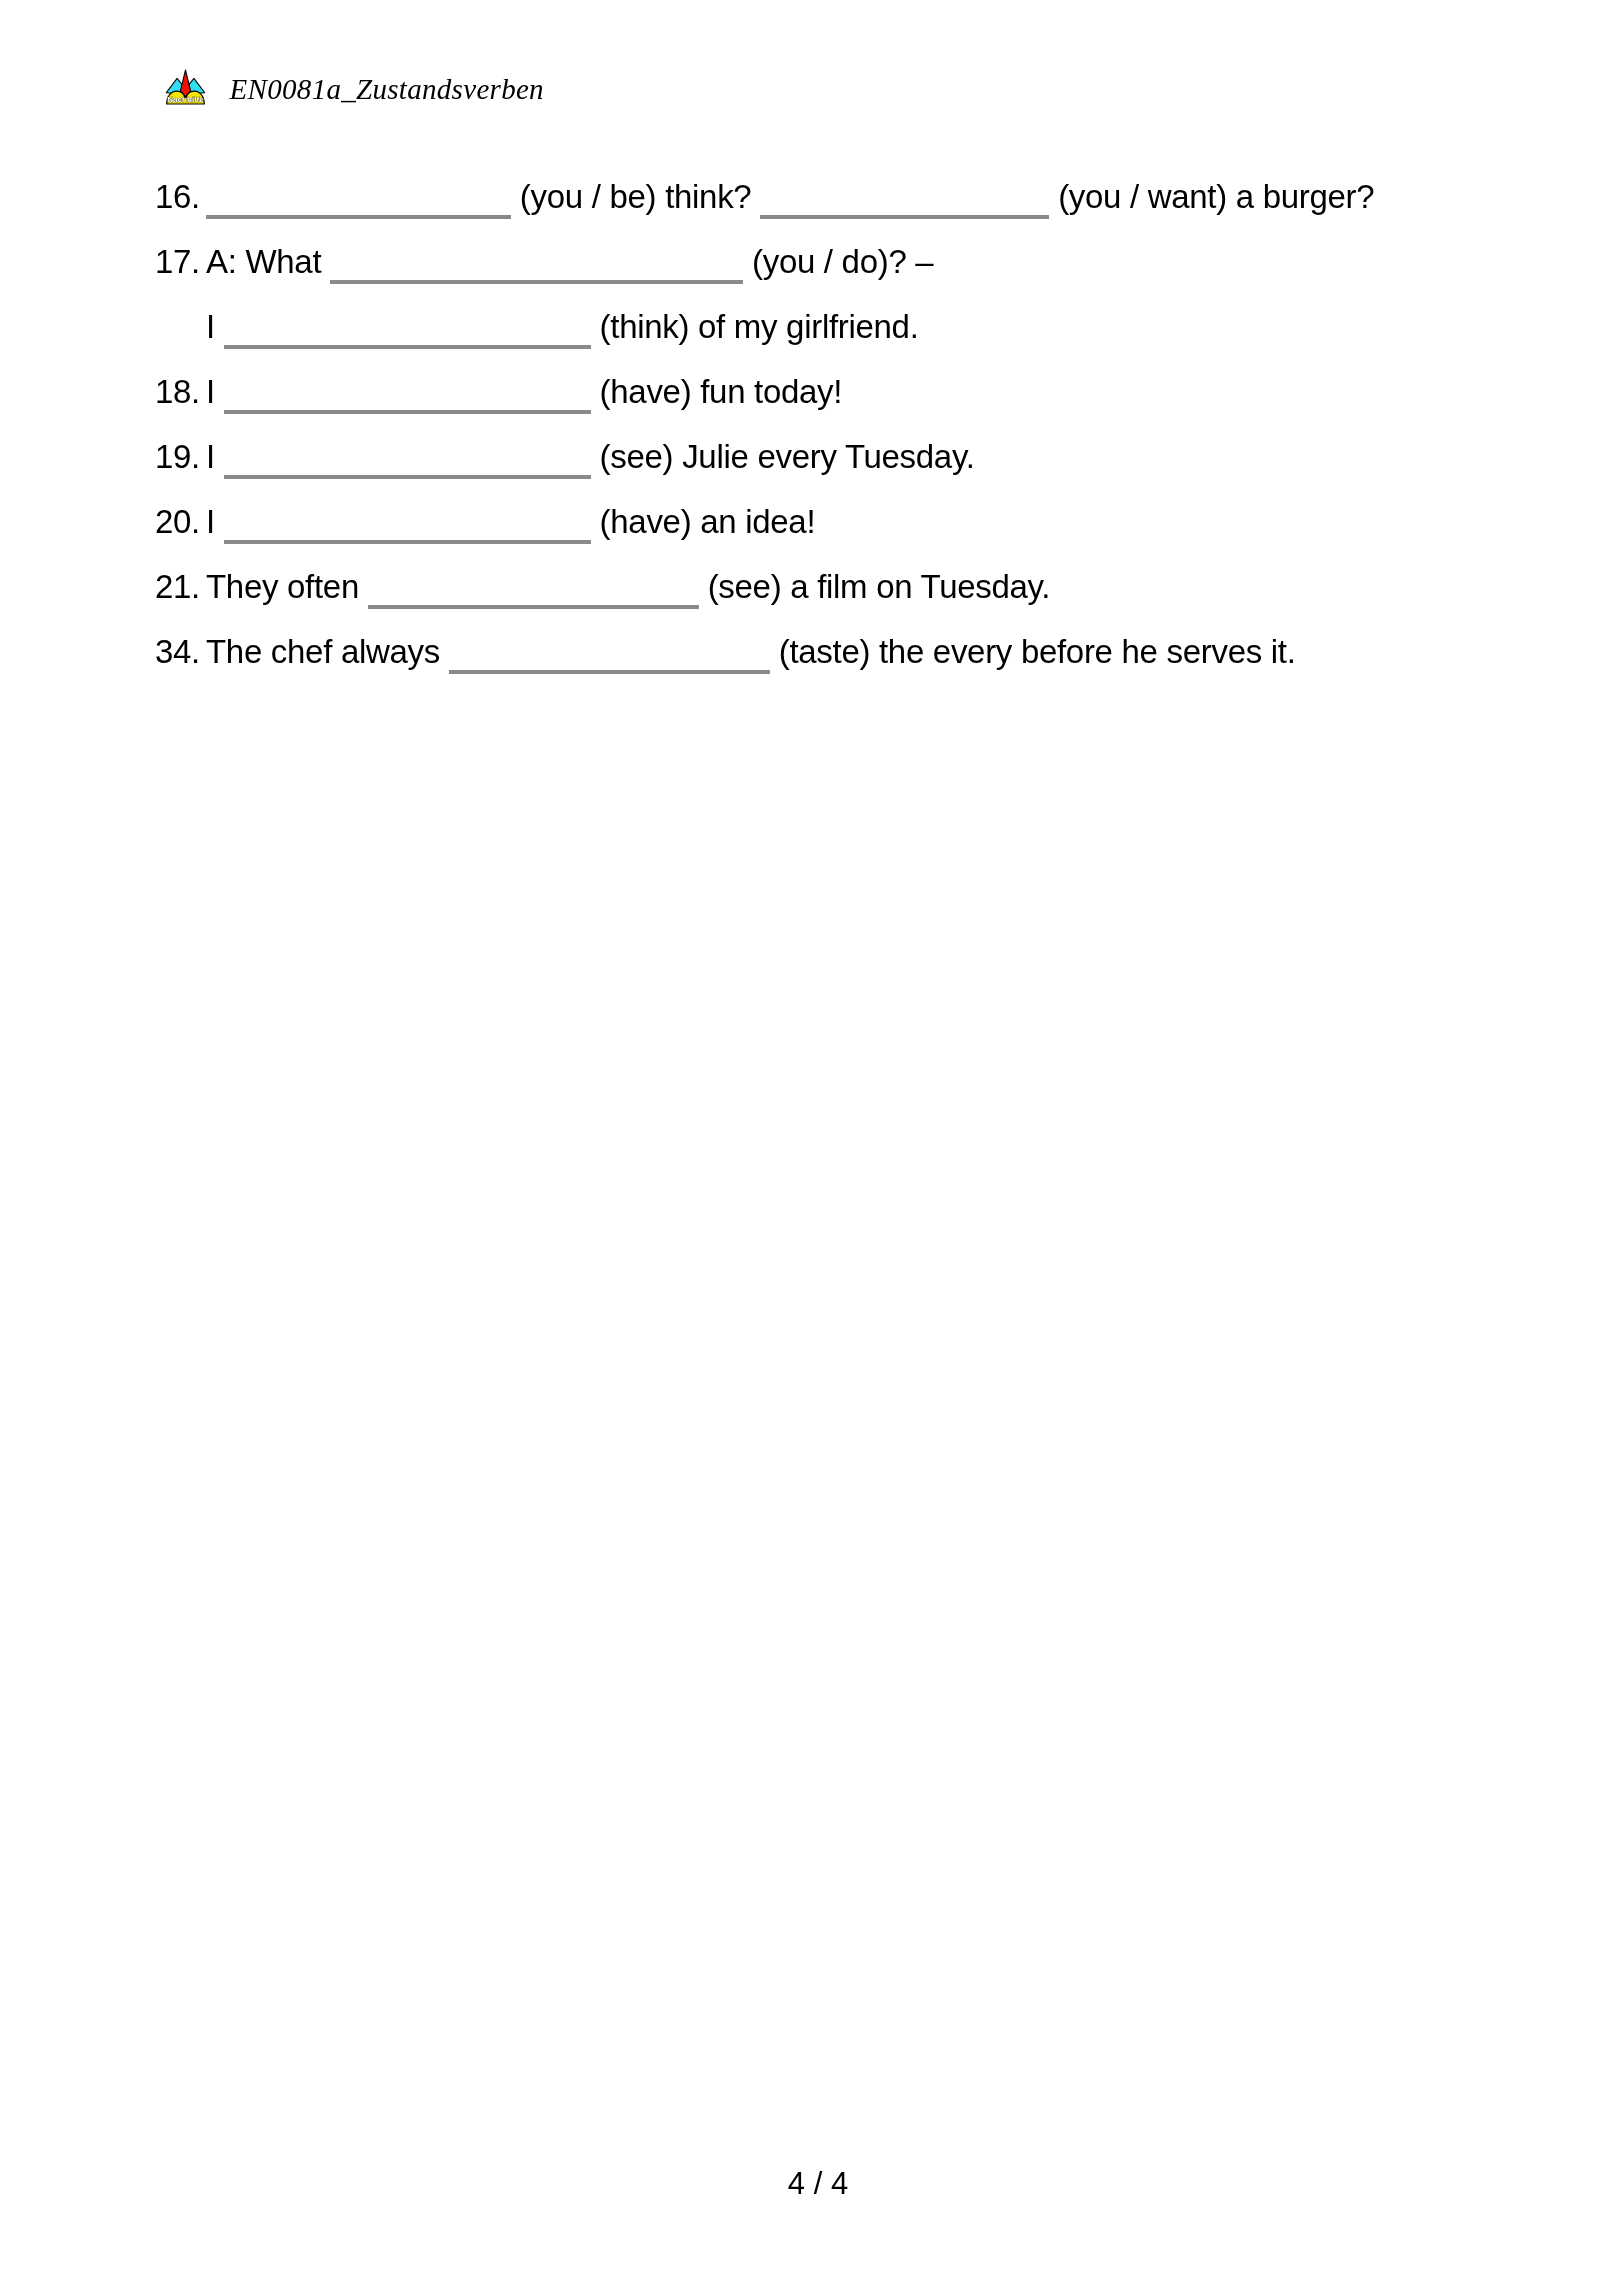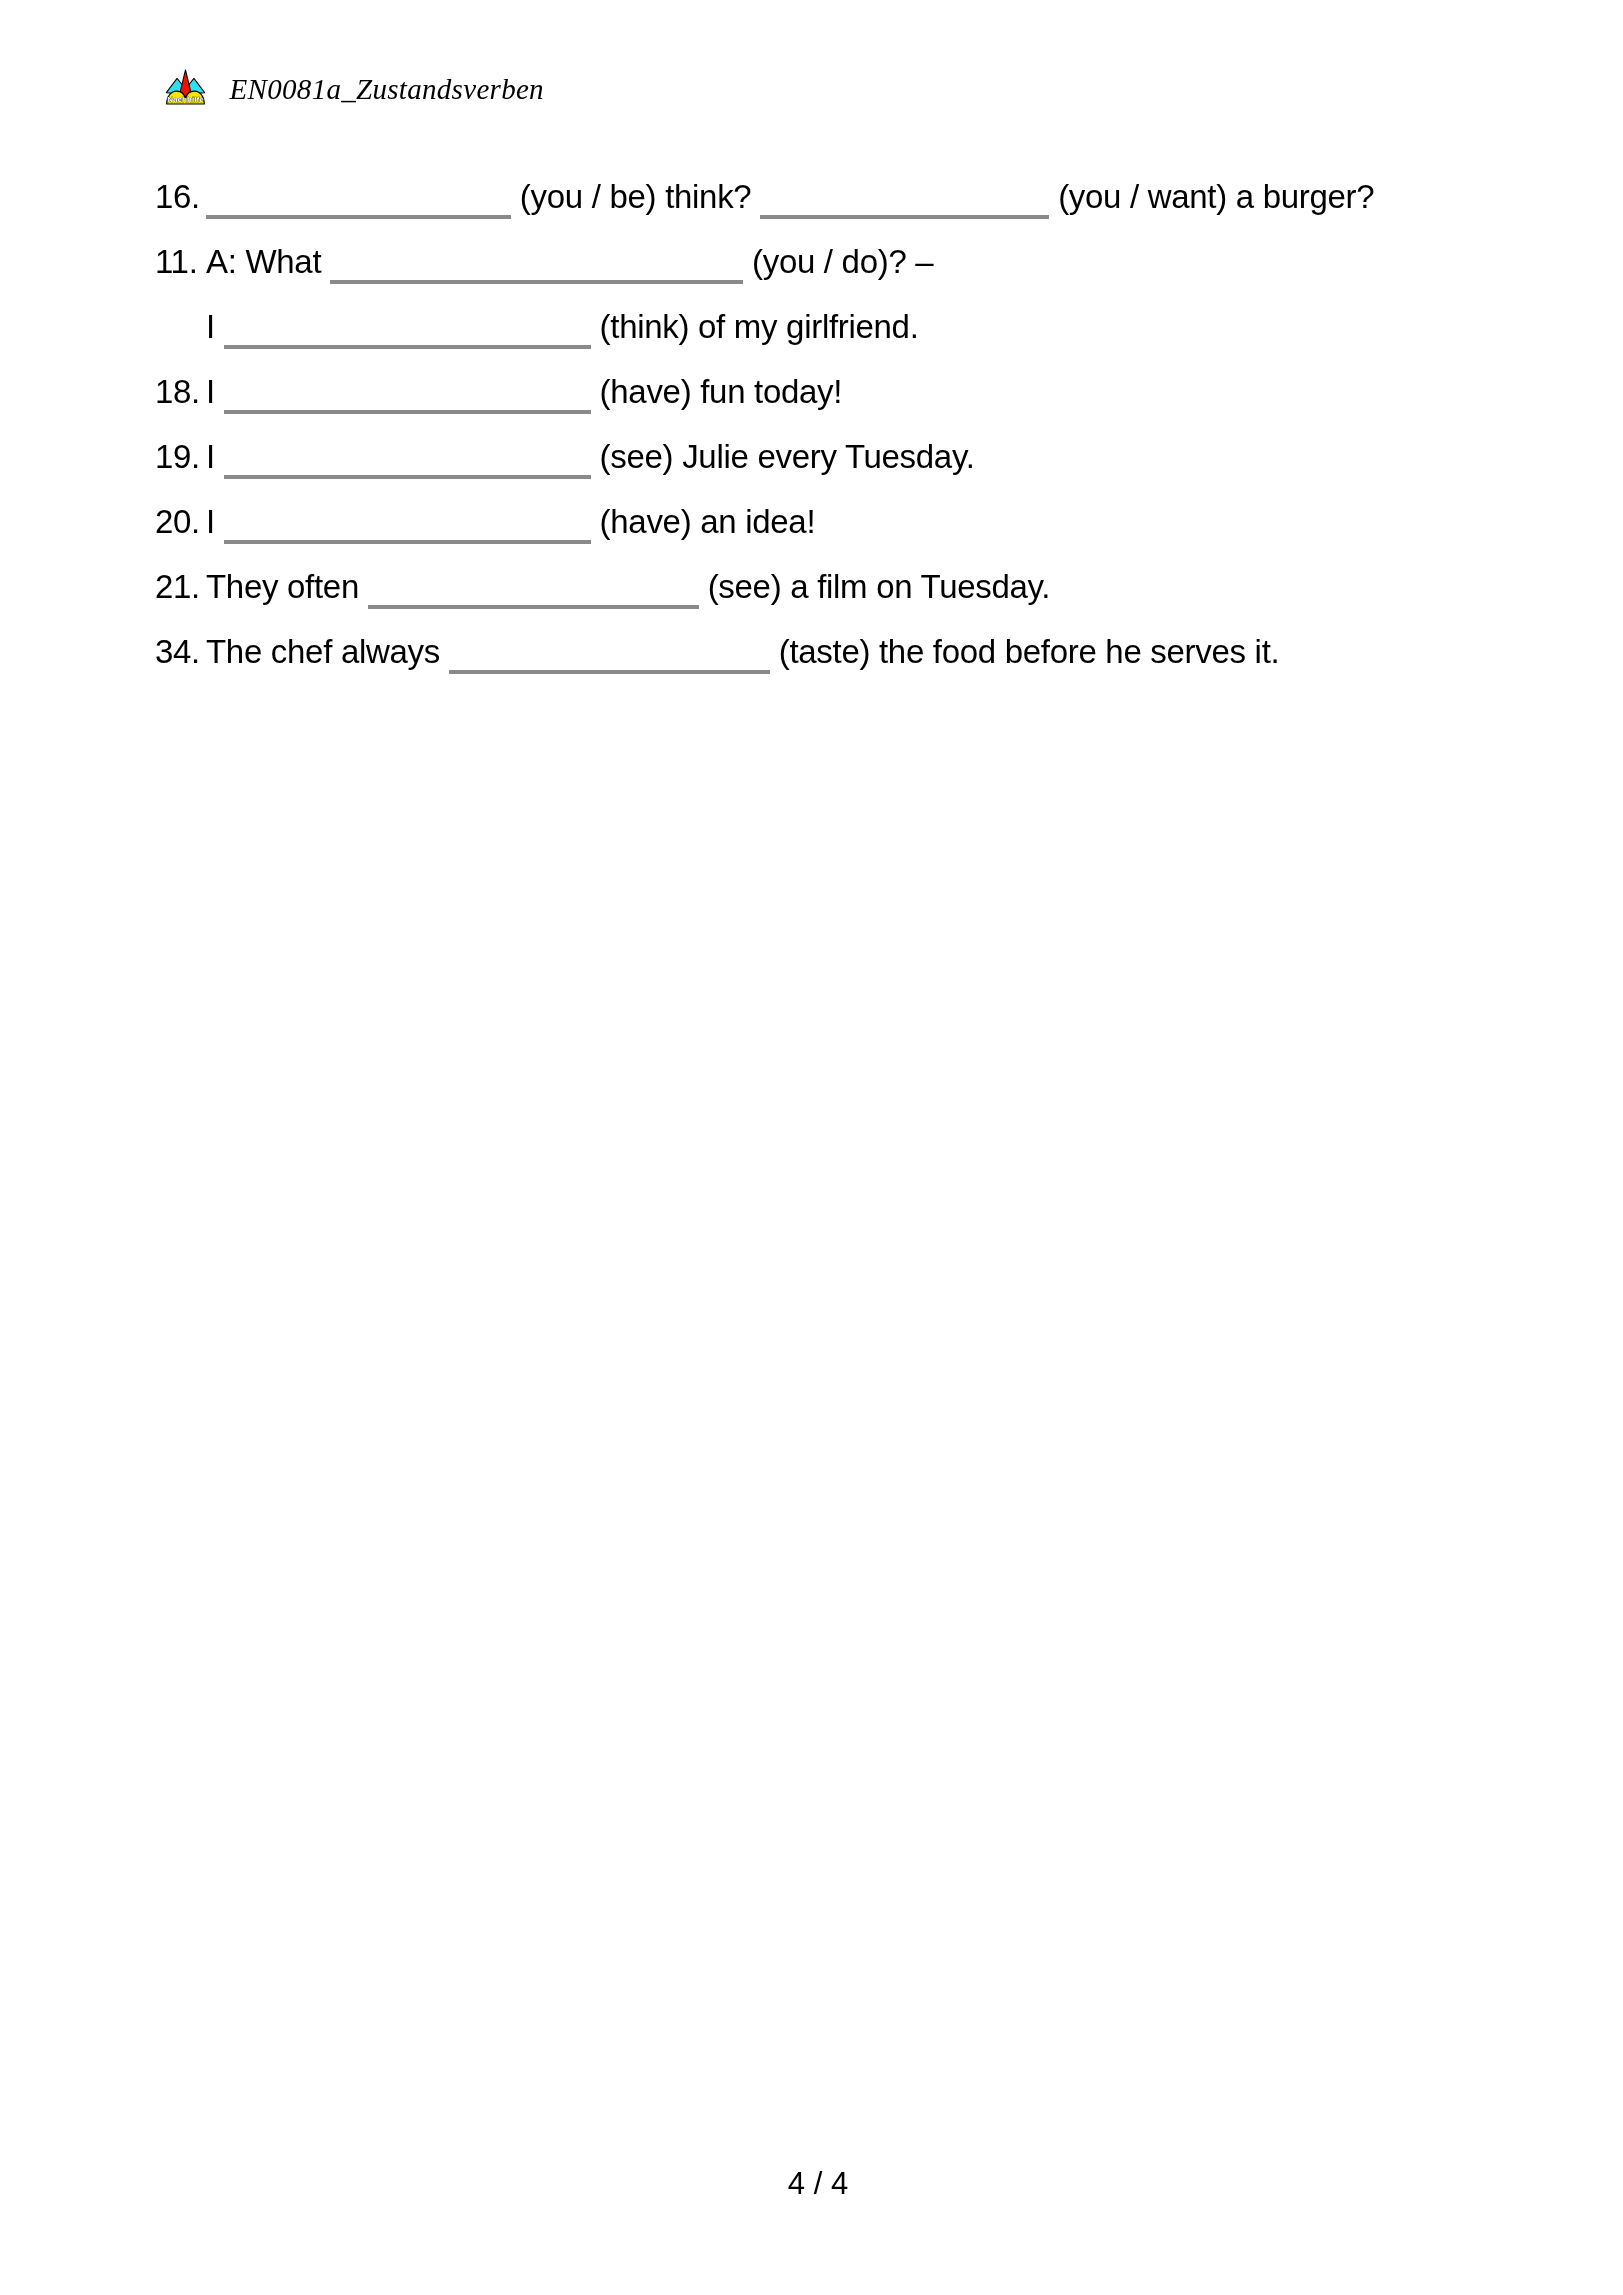--- a/index.html
+++ b/index.html
@@ -84,25 +84,25 @@
       <polygon points="30,34 44.5,16 61,38 37,40" stroke="#000" stroke-width="1.6" stroke-linejoin="round" fill="#30dff2"></polygon>
       <polygon points="23.5,36 31.5,3 39.5,36 31.5,44" stroke="#000" stroke-width="1.6" stroke-linejoin="round" fill="#ee1000"></polygon>
       <path d="M2.5,55.5 L60.5,55.5 C60.5,44 54,35.5 45,35.5 C37.5,35.5 33,41.5 31.5,47.5 C30,41.5 25.5,35.5 18,35.5 C9,35.5 2.5,44 2.5,55.5 Z" stroke="#000" stroke-width="1.8" stroke-linejoin="round" fill="#f6e600"></path>
       <text x="31.5" y="53" text-anchor="middle" font-family="Liberation Sans, sans-serif" font-size="12.5" font-weight="bold" stroke="#000" stroke-width="0.9" style="paint-order: stroke;" fill="#ffffff">Nachhilfe</text>
     </svg>
     <div class="doc-title">EN0081a_Zustandsverben</div>
   </div>
 
   <div class="items">
       <div class="line"><span class="num">16.</span><span class="blank" style="width: 305px;"></span><span> (you / be) think? </span><span class="blank" style="width: 289px;"></span><span> (you / want) a burger?</span></div>
-      <div class="line"><span class="num">11.</span><span>A: What </span><span class="blank" style="width: 413px;"></span><span> (you / do)? –</span></div>
+      <div class="line"><span class="num">17.</span><span>A: What </span><span class="blank" style="width: 413px;"></span><span> (you / do)? –</span></div>
       <div class="line"><span class="num"></span><span>I </span><span class="blank" style="width: 367px;"></span><span> (think) of my girlfriend.</span></div>
       <div class="line"><span class="num">18.</span><span>I </span><span class="blank" style="width: 367px;"></span><span> (have) fun today!</span></div>
       <div class="line"><span class="num">19.</span><span>I </span><span class="blank" style="width: 367px;"></span><span> (see) Julie every Tuesday.</span></div>
       <div class="line"><span class="num">20.</span><span>I </span><span class="blank" style="width: 367px;"></span><span> (have) an idea!</span></div>
       <div class="line"><span class="num">21.</span><span>They often </span><span class="blank" style="width: 331px;"></span><span> (see) a film on Tuesday.</span></div>
-      <div class="line"><span class="num">34.</span><span>The chef always </span><span class="blank" style="width: 321px;"></span><span> (taste) the food before he serves it.</span></div>
+      <div class="line"><span class="num">34.</span><span>The chef always </span><span class="blank" style="width: 321px;"></span><span> (taste) the every before he serves it.</span></div>
     </div>
 
   <div class="page-num">4 / 4</div>
 
 </div>
 
 
 </body></html>

